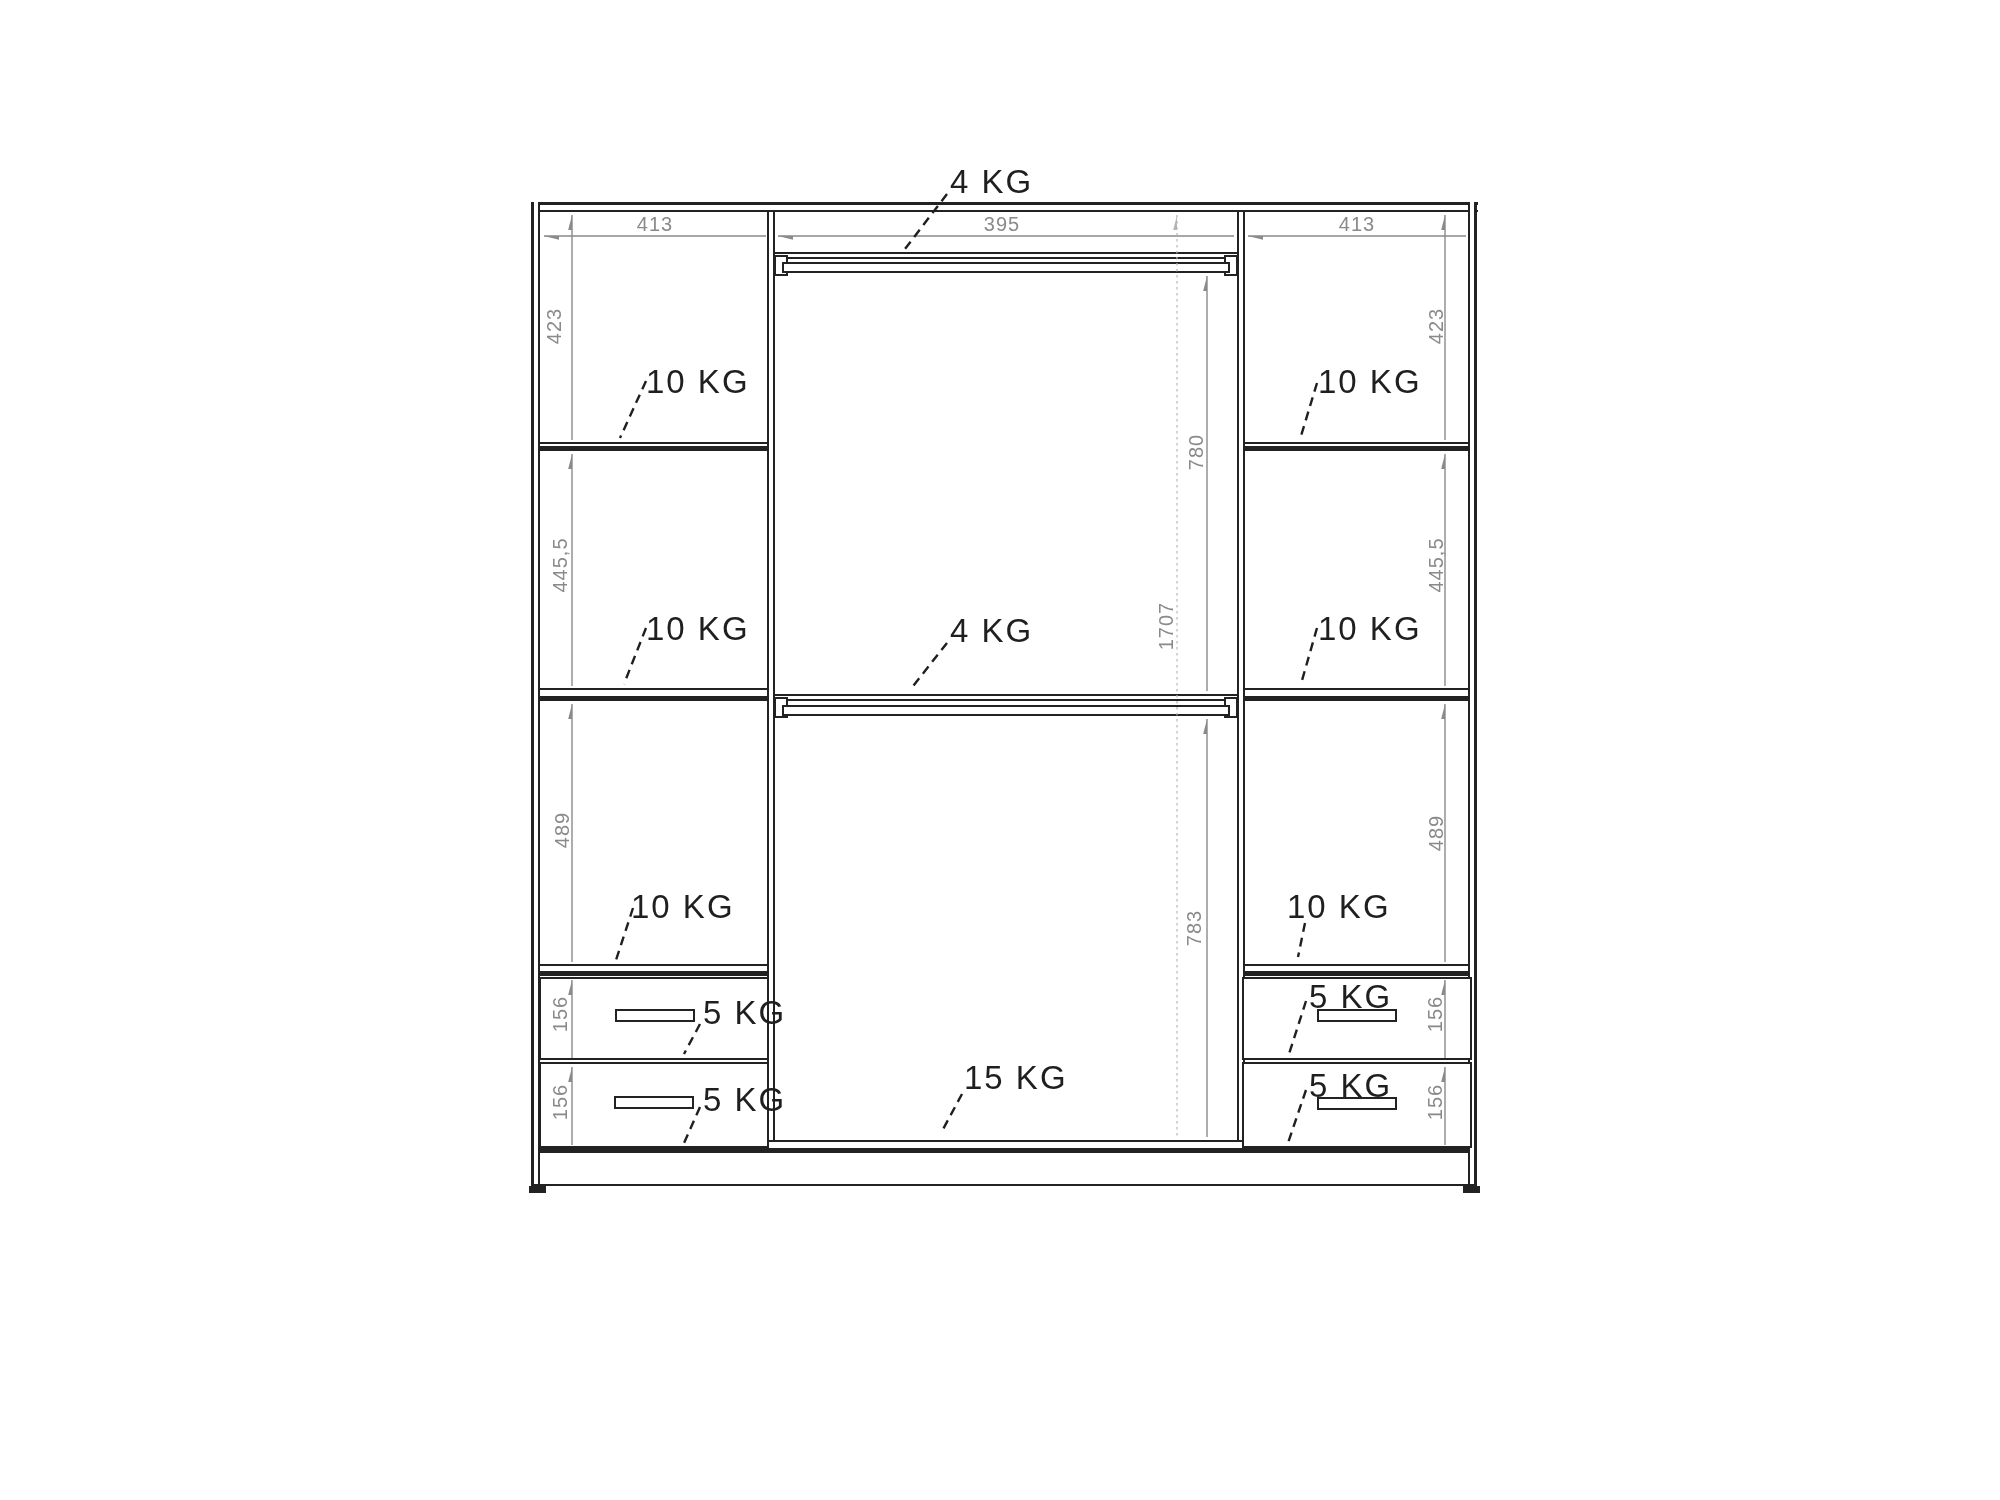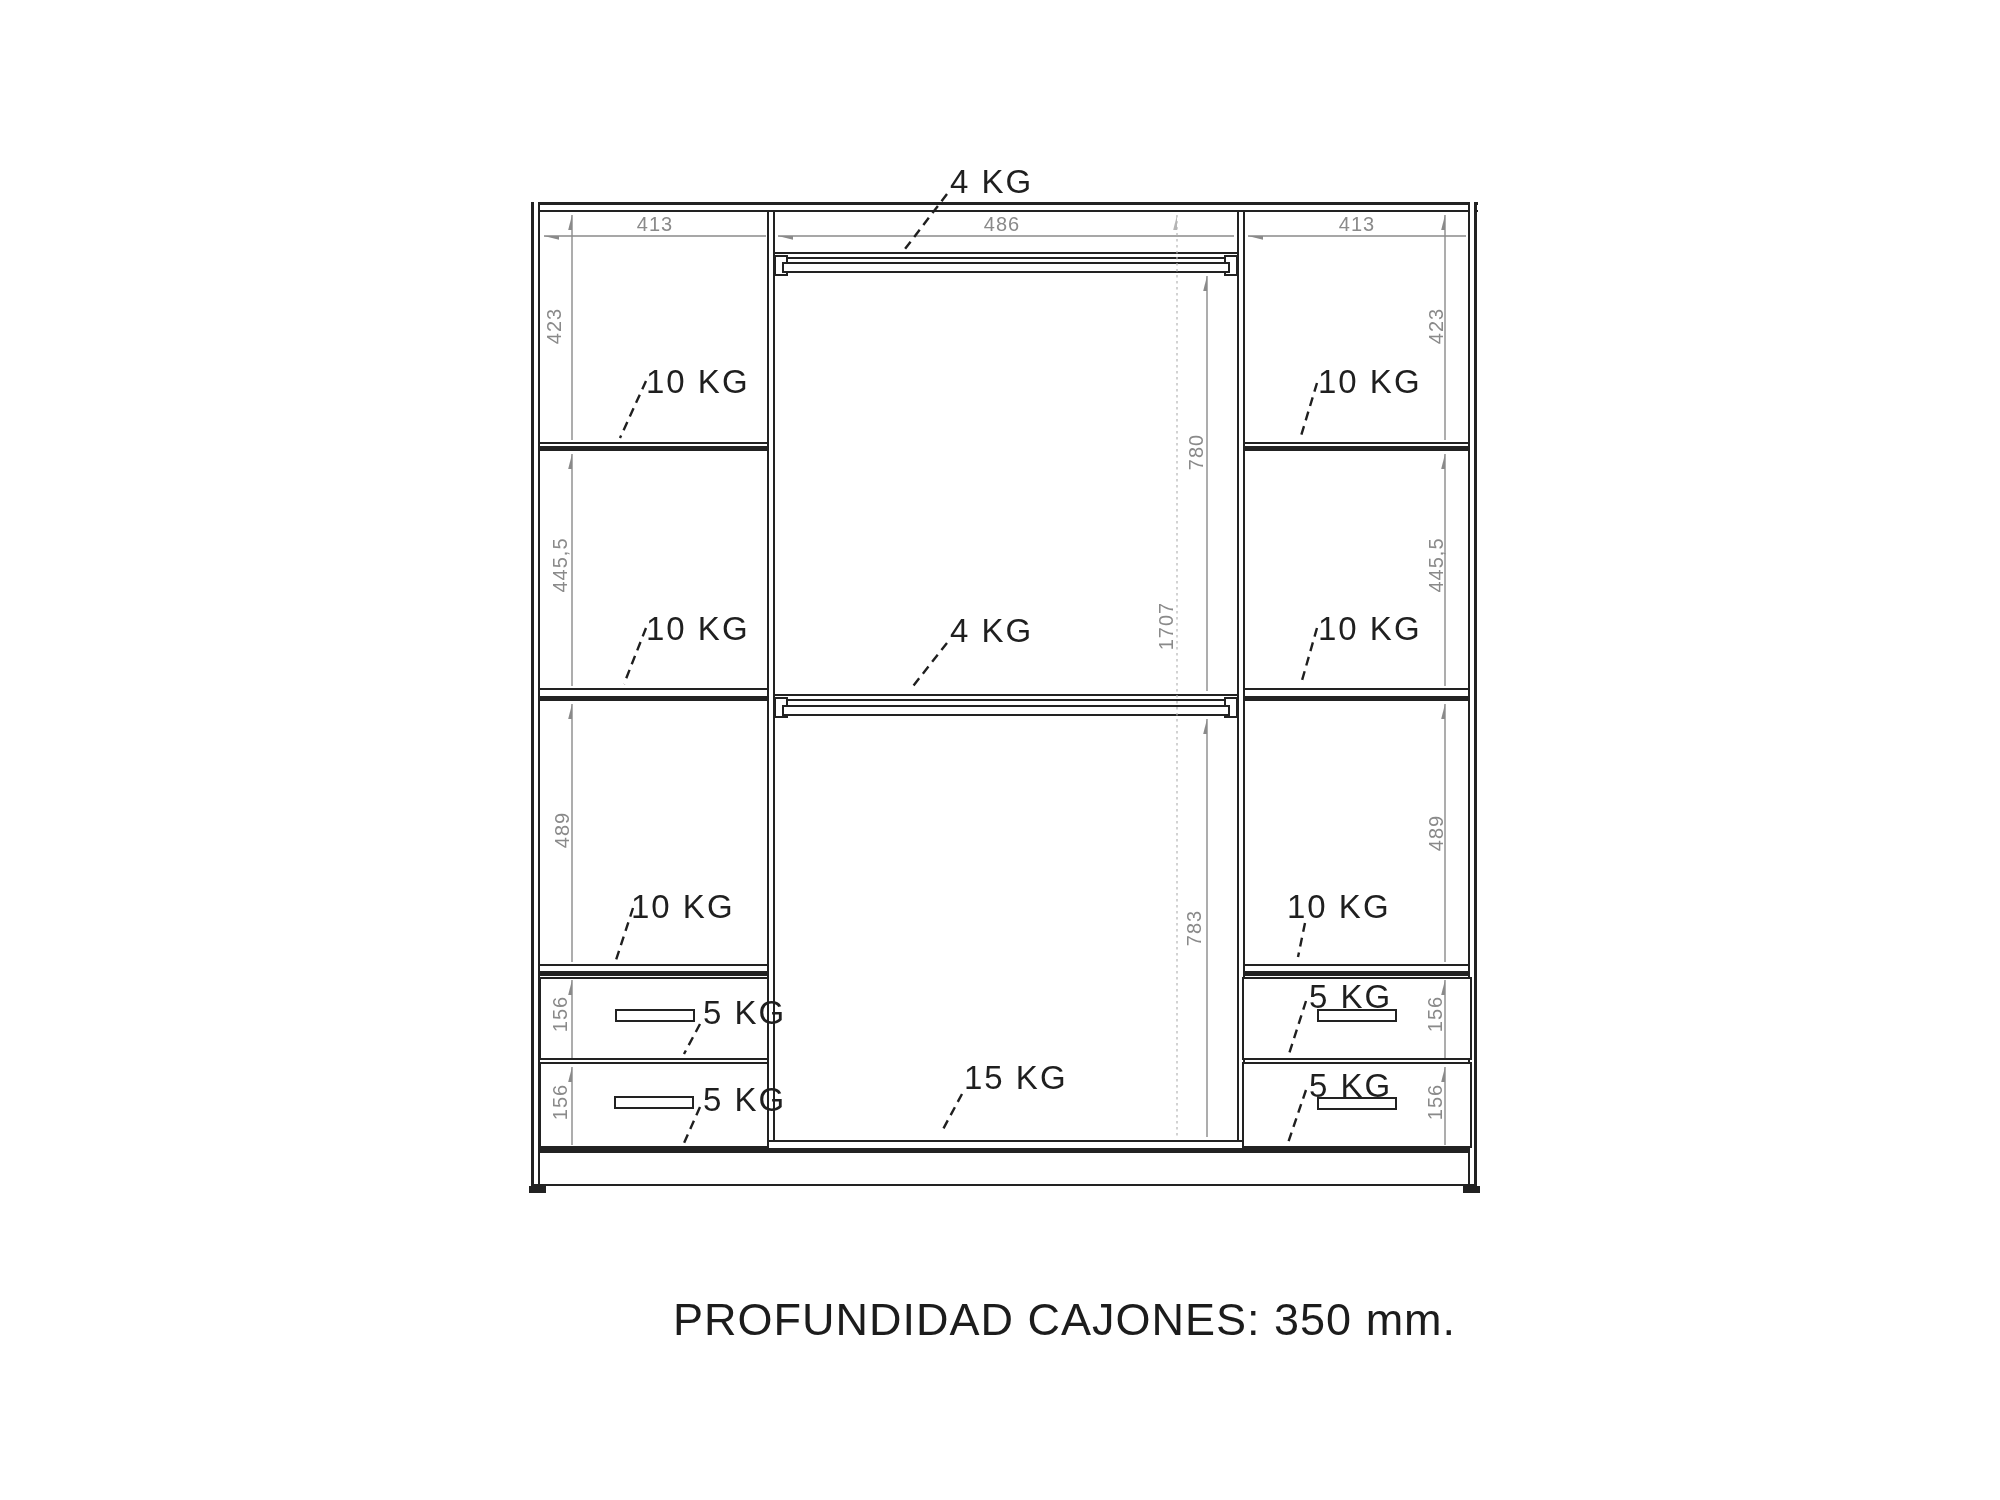--- a/index.html
+++ b/index.html
@@ -129,21 +129,21 @@
       <line x1="1317" y1="628" x2="1301" y2="684" marker-end="url(#ke)"></line>
       <line x1="1305" y1="923" x2="1298" y2="957" marker-end="url(#ke)"></line>
       <line x1="700" y1="1024" x2="684" y2="1054" marker-end="url(#ke)"></line>
       <line x1="700" y1="1107" x2="684" y2="1143" marker-end="url(#ke)"></line>
       <line x1="1306" y1="1001" x2="1289" y2="1054" marker-end="url(#ke)"></line>
       <line x1="1306" y1="1090" x2="1288" y2="1143" marker-end="url(#ke)"></line>
     </g>
   </svg>
 
   <div class="abs dim" style="left:555px;top:213px;width:200px;">413</div>
-  <div class="abs dim" style="left:902px;top:213px;width:200px;">486</div>
+  <div class="abs dim" style="left:902px;top:213px;width:200px;">395</div>
   <div class="abs dim" style="left:1257px;top:213px;width:200px;">413</div>
 
   <div class="abs vdim" style="left:554px;top:326px;">423</div>
   <div class="abs vdim" style="left:560px;top:565px;">445,5</div>
   <div class="abs vdim" style="left:562px;top:830px;">489</div>
   <div class="abs vdim" style="left:560px;top:1014px;">156</div>
   <div class="abs vdim" style="left:560px;top:1102px;">156</div>
 
   <div class="abs vdim" style="left:1196px;top:452px;">780</div>
   <div class="abs vdim" style="left:1166px;top:626px;">1707</div>
@@ -165,15 +165,14 @@
 
   <div class="abs kg" style="left:1318px;top:363px;">10 KG</div>
   <div class="abs kg" style="left:1318px;top:610px;">10 KG</div>
   <div class="abs kg" style="left:1287px;top:888px;">10 KG</div>
 
   <div class="abs kg" style="left:703px;top:994px;">5 KG</div>
   <div class="abs kg" style="left:703px;top:1081px;">5 KG</div>
   <div class="abs kg" style="left:1309px;top:978px;">5 KG</div>
   <div class="abs kg" style="left:1309px;top:1067px;">5 KG</div>
 
-  <div class="abs footer-line" style="left:673px;top:1294px;">PROFUNDIDAD CAJONES: 350 mm.</div>
 
 </div>
 
 </body></html>

